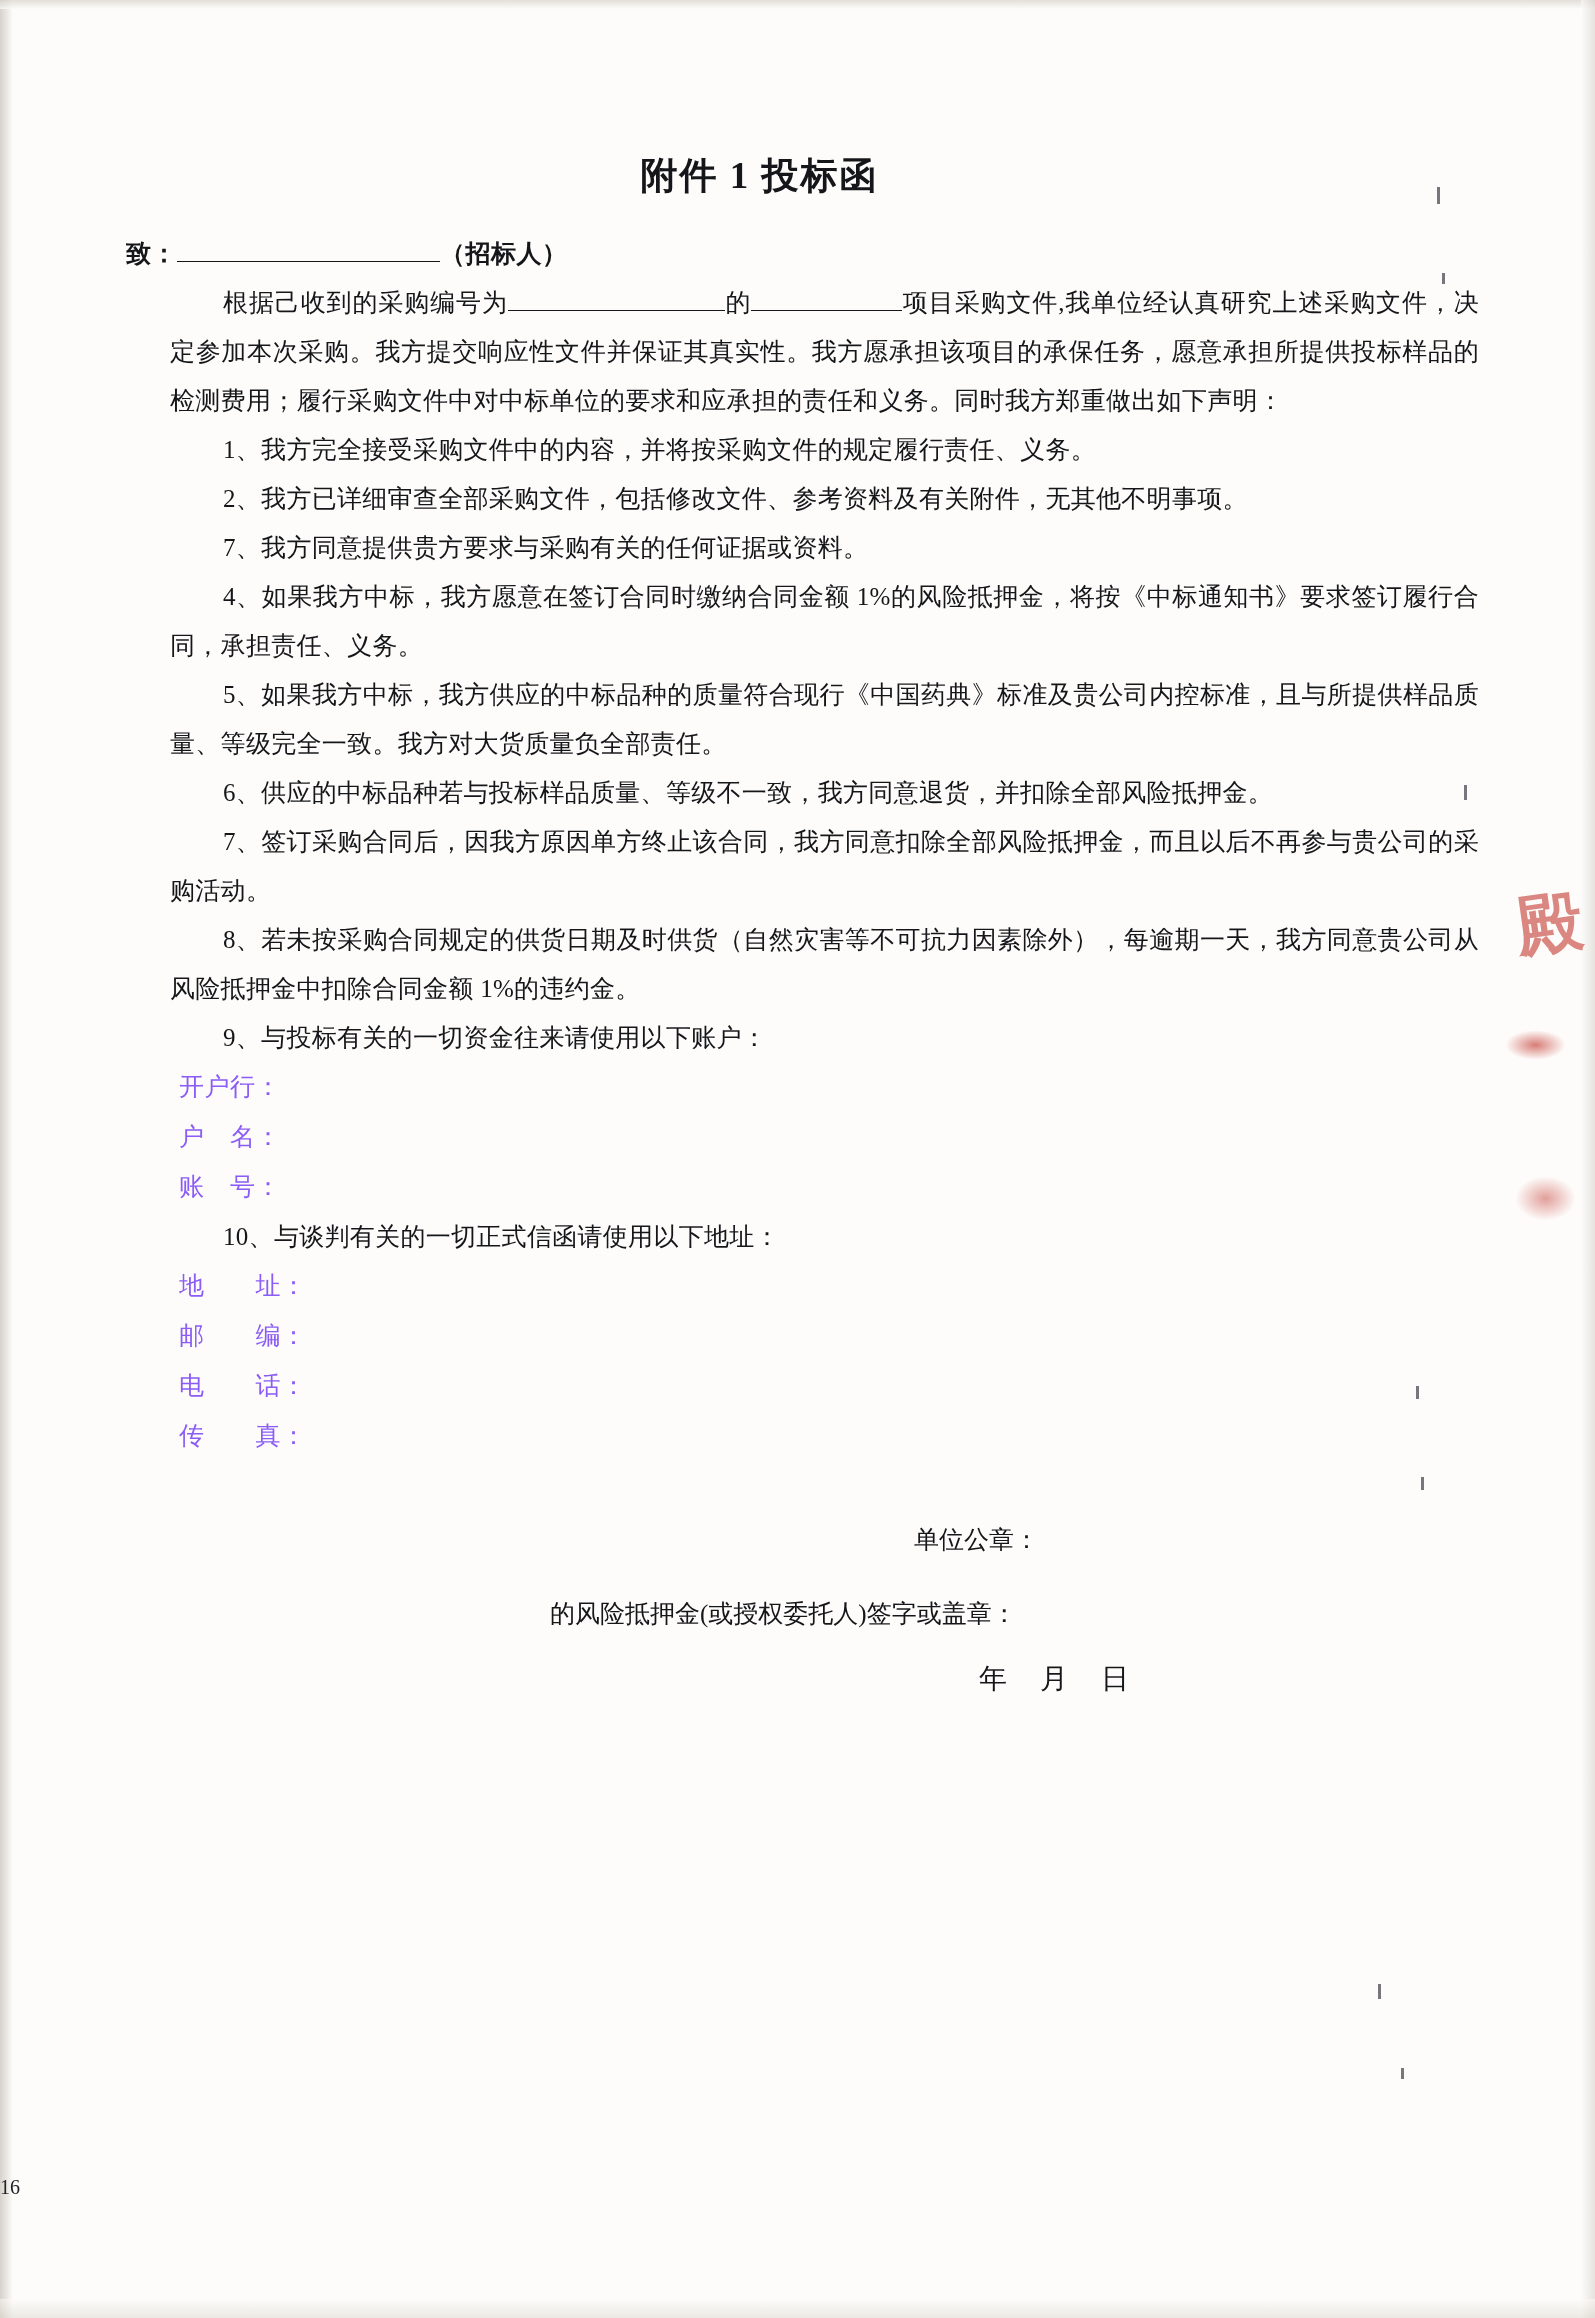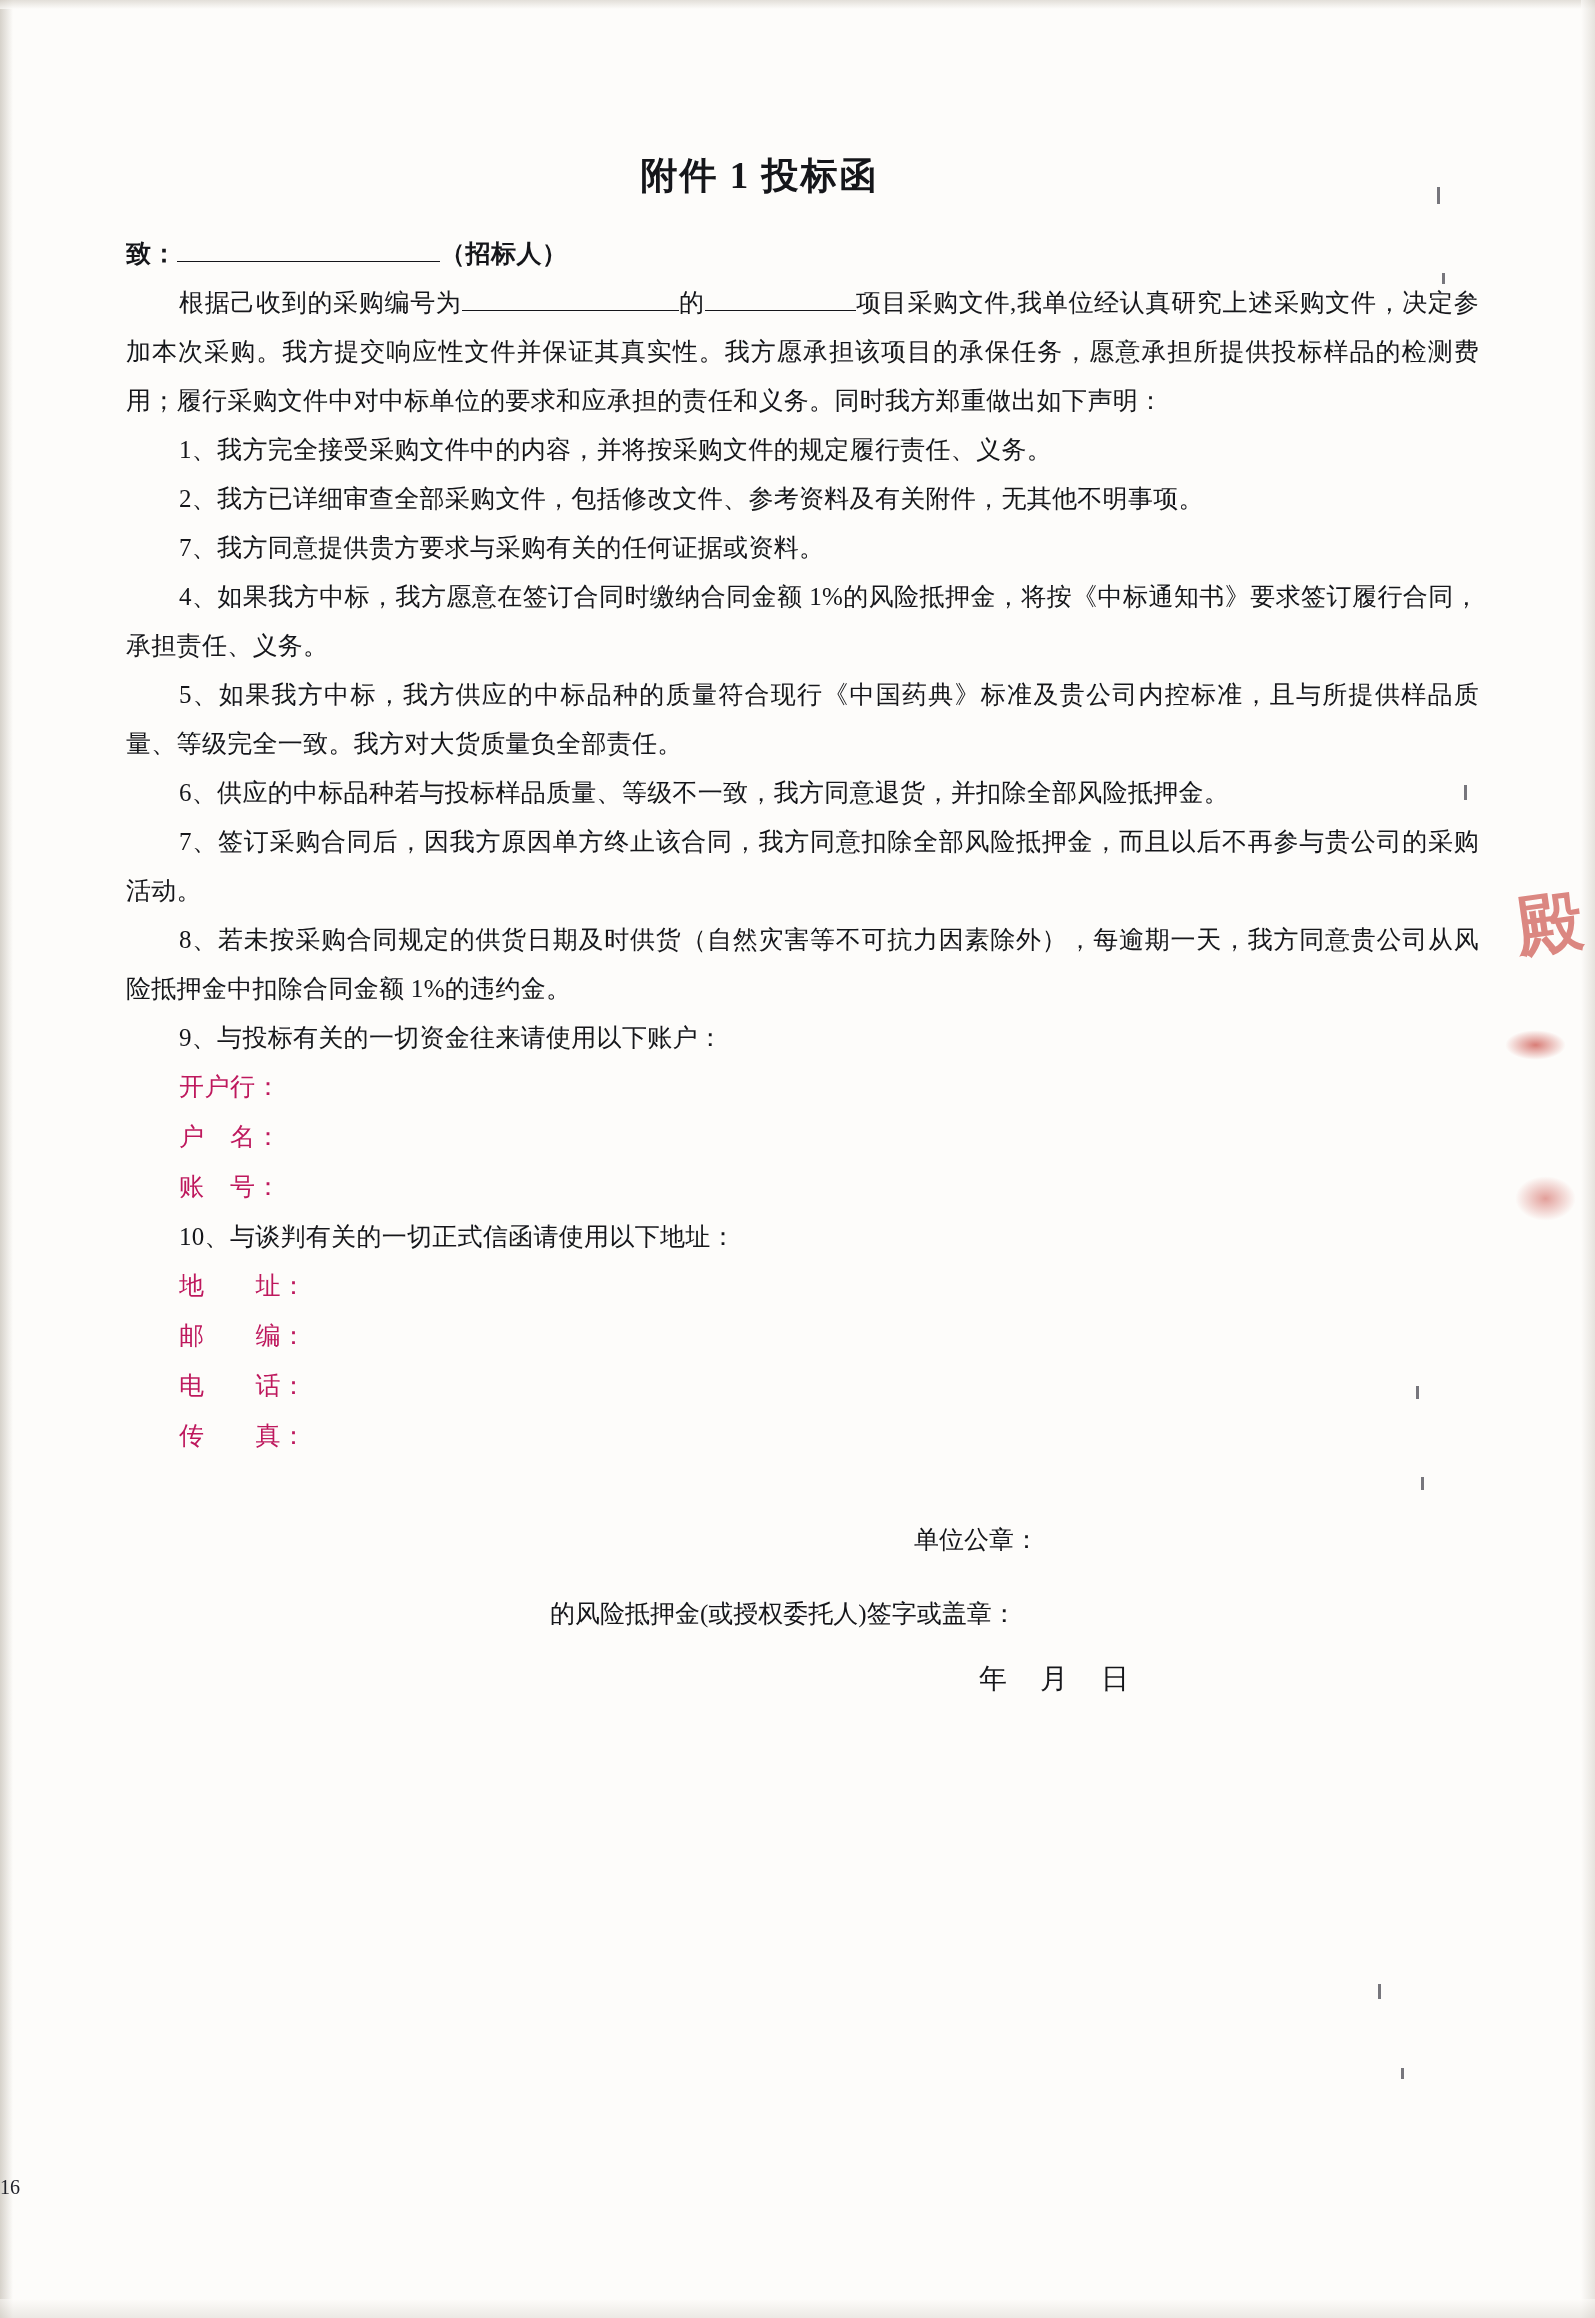--- a/index.html
+++ b/index.html
@@ -79,27 +79,28 @@
     vertical-align: baseline;
     height: 26px;
   }
   .blank-sm { width: 151px; }
   .blank-md { width: 217px; }
   .blank-lg { width: 263px; }
 
   .justify-block {
     text-align: justify;
     text-justify: inter-ideograph;
+    margin-left: 44px;
   }
 
   .acct-row {
     font-size: 25px;
     line-height: 50px;
     padding-left: 53px;
-    color: #be185d;
+    color: #8b5cf6;
     letter-spacing: 0.5px;
   }
   .acct-label {
     display: inline-block;
     min-width: 116px;
   }
 
   .sign-block {
     margin-top: 55px;
     color: #15161a;

